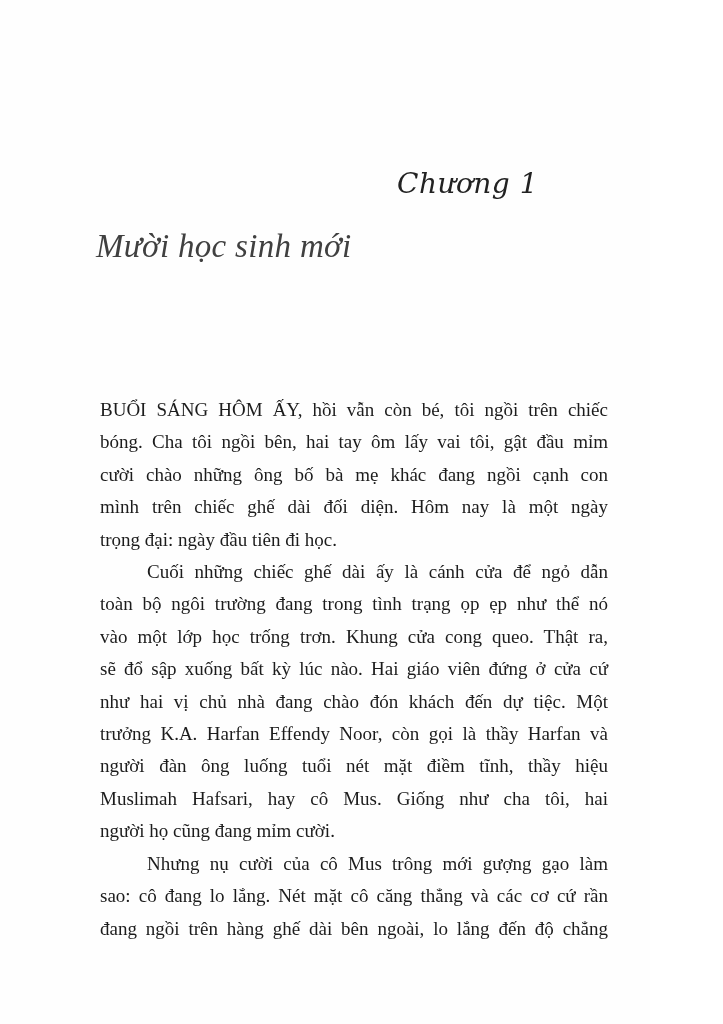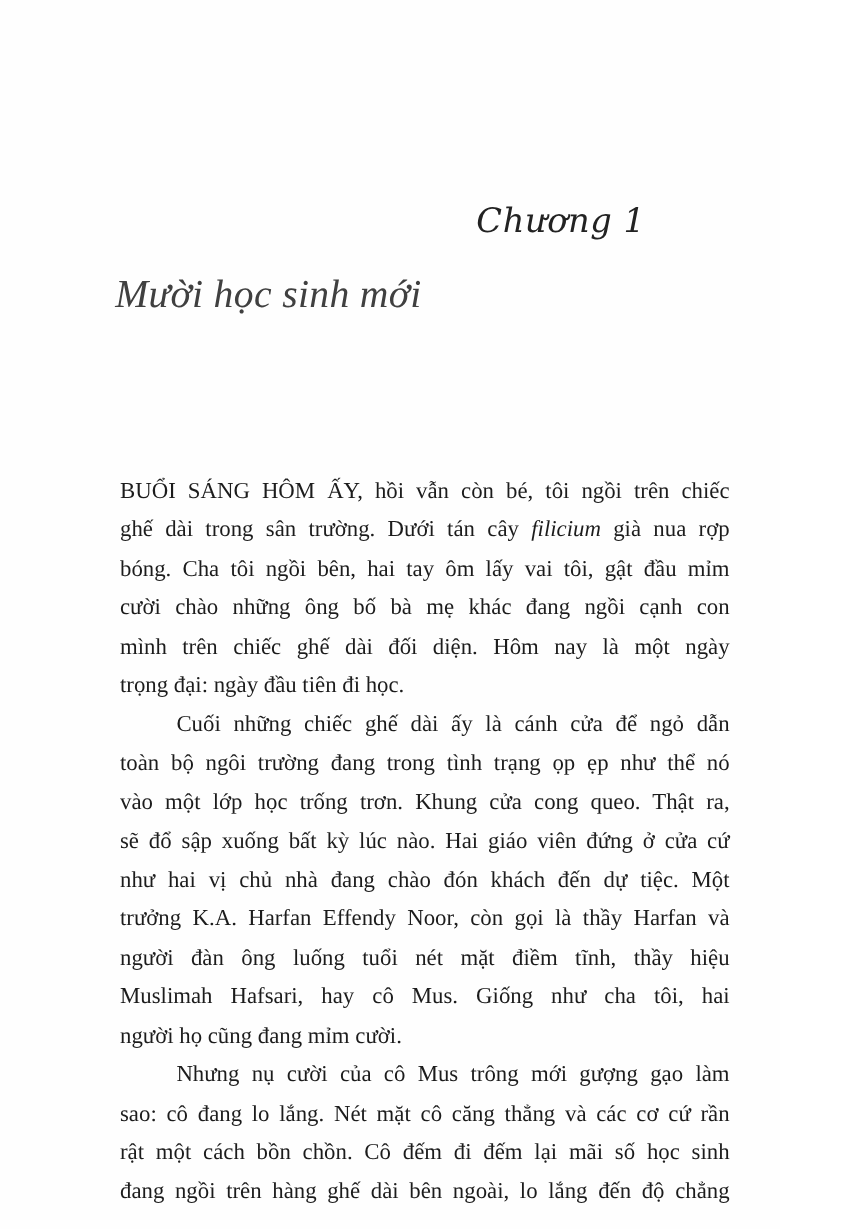--- a/index.html
+++ b/index.html
@@ -26,32 +26,30 @@
   .italic { font-style: italic; }
 </style>
 </head>
 <body>
 
 <div class="page">
   <div class="chapter-label">Chương 1</div>
   <div class="chapter-title">Mười học sinh mới</div>
   <div class="body-text" id="body-text">
       <span class="line">BUỔI SÁNG HÔM ẤY, hồi vẫn còn bé, tôi ngồi trên chiếc</span>
-      <span class="line"><span>ghế dài trong sân trường. Dưới tán cây </span><span class="italic">filicium</span><span> già nua rợp</span></span>
       <span class="line">bóng. Cha tôi ngồi bên, hai tay ôm lấy vai tôi, gật đầu mỉm</span>
       <span class="line">cười chào những ông bố bà mẹ khác đang ngồi cạnh con</span>
       <span class="line">mình trên chiếc ghế dài đối diện. Hôm nay là một ngày</span>
       <span class="line last">trọng đại: ngày đầu tiên đi học.</span>
       <span class="line indent">Cuối những chiếc ghế dài ấy là cánh cửa để ngỏ dẫn</span>
       <span class="line">toàn bộ ngôi trường đang trong tình trạng ọp ẹp như thể nó</span>
       <span class="line">vào một lớp học trống trơn. Khung cửa cong queo. Thật ra,</span>
       <span class="line">sẽ đổ sập xuống bất kỳ lúc nào. Hai giáo viên đứng ở cửa cứ</span>
       <span class="line">như hai vị chủ nhà đang chào đón khách đến dự tiệc. Một</span>
       <span class="line">trưởng K.A. Harfan Effendy Noor, còn gọi là thầy Harfan và</span>
       <span class="line">người đàn ông luống tuổi nét mặt điềm tĩnh, thầy hiệu</span>
       <span class="line">Muslimah Hafsari, hay cô Mus. Giống như cha tôi, hai</span>
       <span class="line last">người họ cũng đang mỉm cười.</span>
       <span class="line indent">Nhưng nụ cười của cô Mus trông mới gượng gạo làm</span>
       <span class="line">sao: cô đang lo lắng. Nét mặt cô căng thẳng và các cơ cứ rần</span>
-      <span class="line">rật một cách bồn chồn. Cô đếm đi đếm lại mãi số học sinh</span>
       <span class="line">đang ngồi trên hàng ghế dài bên ngoài, lo lắng đến độ chẳng</span>
     </div>
 </div>
 
 </body></html>

